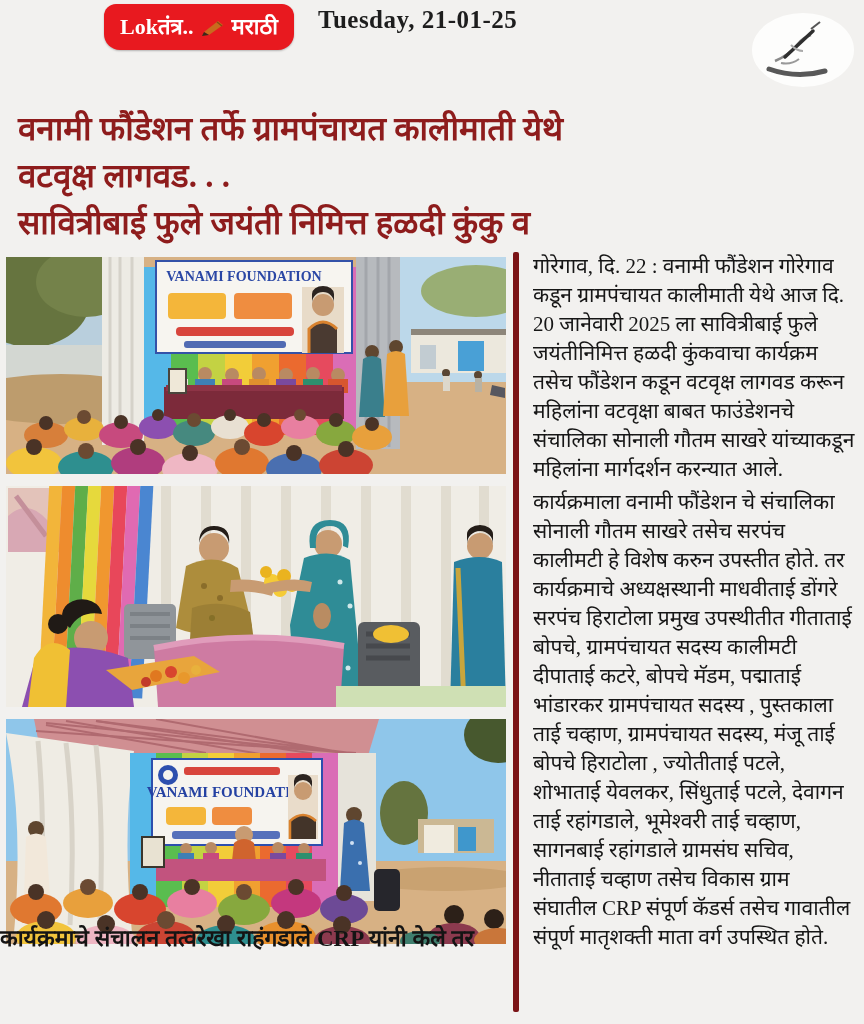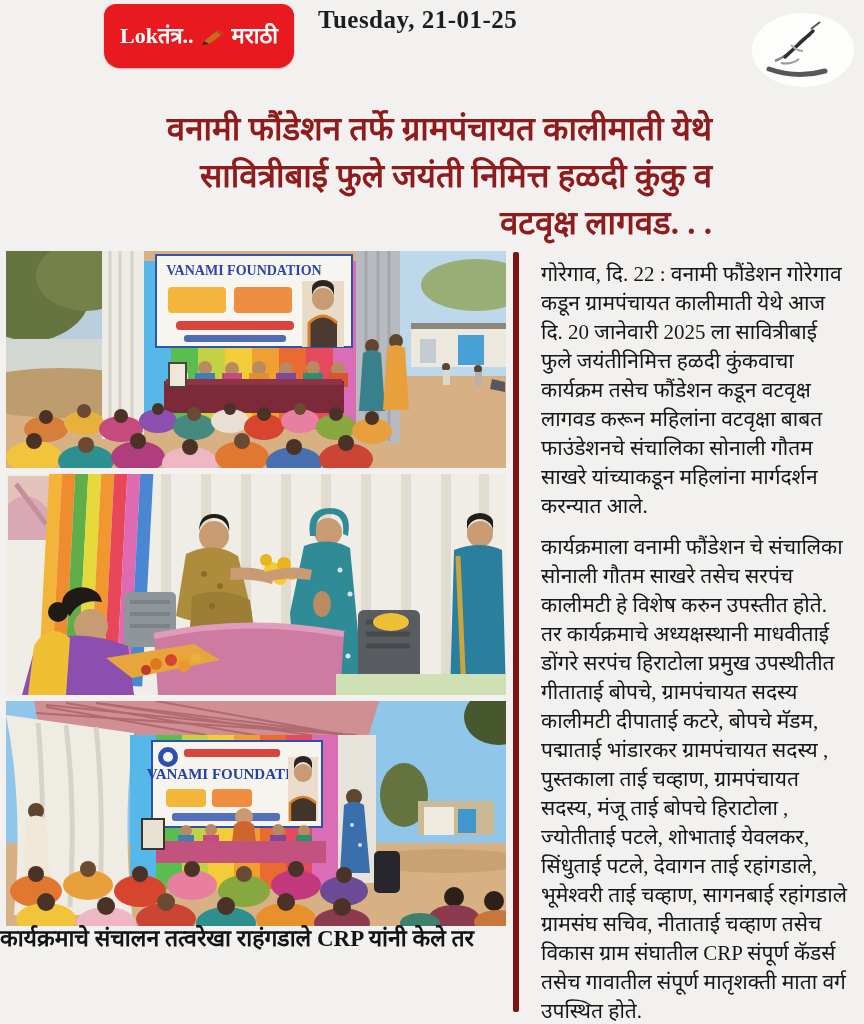--- a/index.html
+++ b/index.html
@@ -6,59 +6,59 @@
   body{
     width:864px;height:1024px;
     background:#f2f1ef;
     font-family:"Liberation Serif", serif;
     position:relative;overflow:hidden;
   }
   .page{position:absolute;inset:0;}
   
   .badge{
     position:absolute;left:104px;top:4px;height:36px;
-    padding:14px 16px;background:#e8191f;
+    padding:5px 16px;background:#e8191f;
     border-radius:12px 12px 16px 16px;
     display:flex;align-items:center;gap:7px;
     color:#ffffff;font-weight:bold;font-size:22px;line-height:36px;
     box-shadow:0 1px 2px rgba(0,0,0,.25);
     justify-content:space-between;
   }
   .badge .pen{display:flex;align-items:center;}
   .date{
     position:absolute;left:318px;top:6px;
     font-size:25px;font-weight:bold;color:#1d1d1d;letter-spacing:.5px;text-align:right;
   }
   .emblem{position:absolute;left:750px;top:10px;width:106px;height:80px;}
   
   .headline{
     position:absolute;left:18px;top:66px;width:694px;
-    text-align:right;font-weight:bold;
+    text-align:left;font-weight:bold;
     font-size:33px;line-height:47px;color:#8e1c1c;margin-top:40px;
   }
   
   .photos{position:absolute;left:6px;top:245px;width:500px;}
-  .photos figure{margin:6px 0 4px 0;width:500px;background:#fff;}
+  .photos figure{margin:12px 0 4px 0;width:500px;background:#fff;}
   .photos svg{display:block;width:500px;}
   .caption{
     position:absolute;left:0;top:922px;width:512px;
     text-align:left;font-weight:bold;
     font-size:23px;line-height:33px;color:#141414;
   }
   
   .divider{
     position:absolute;left:513px;top:252px;width:6px;height:760px;
     background:#7b1416;border-radius:2px;
   }
   .article{
     position:absolute;left:529px;top:248px;width:331px;
     font-size:21px;line-height:29px;color:#161616;
     text-align:left;
   }
-  .article p{margin:12px;}
+  .article p{margin:4px;}
 </style>
 </head>
 <body>
 
 <div class="page">
 
   <div class="badge">
     <span>Lokतंत्र..</span>
     <span class="pen">
       <svg width="24" height="17" viewBox="0 0 24 17">
@@ -79,22 +79,22 @@
       <path d="M35 47 L63 21" stroke="#2f2f2f" stroke-width="3.5" stroke-linecap="round"></path>
       <path d="M61 19 l9 -7" stroke="#555555" stroke-width="2"></path>
       <path d="M31 53 q10 2 18 -4" fill="none" stroke="#999999" stroke-width="2"></path>
       <path d="M41 35 q6 6 12 6" fill="none" stroke="#aaaaaa" stroke-width="2"></path>
       <path d="M19 59 q28 10 56 2" fill="none" stroke="#3b3b3b" stroke-width="5" stroke-linecap="round" opacity=".85"></path>
     </svg>
   </div>
 
   <h1 class="headline">
     <div>वनामी फौंडेशन तर्फे ग्रामपंचायत कालीमाती येथे</div>
+    <div>वटवृक्ष लागवड. . .</div>
     <div>सावित्रीबाई फुले जयंती निमित्त हळदी कुंकु व</div>
-    <div>वटवृक्ष लागवड. . .</div>
   </h1>
 
   <div class="photos">
 
     <figure>
       <svg viewBox="0 0 500 217" width="500" height="217" preserveAspectRatio="none">
         <rect width="500" height="217" fill="#d7b184"></rect>
         <g>
           <rect x="0" y="0" width="100" height="100" fill="#b9cfdd"></rect>
           <ellipse cx="25" cy="40" rx="60" ry="50" fill="#66743f"></ellipse>

